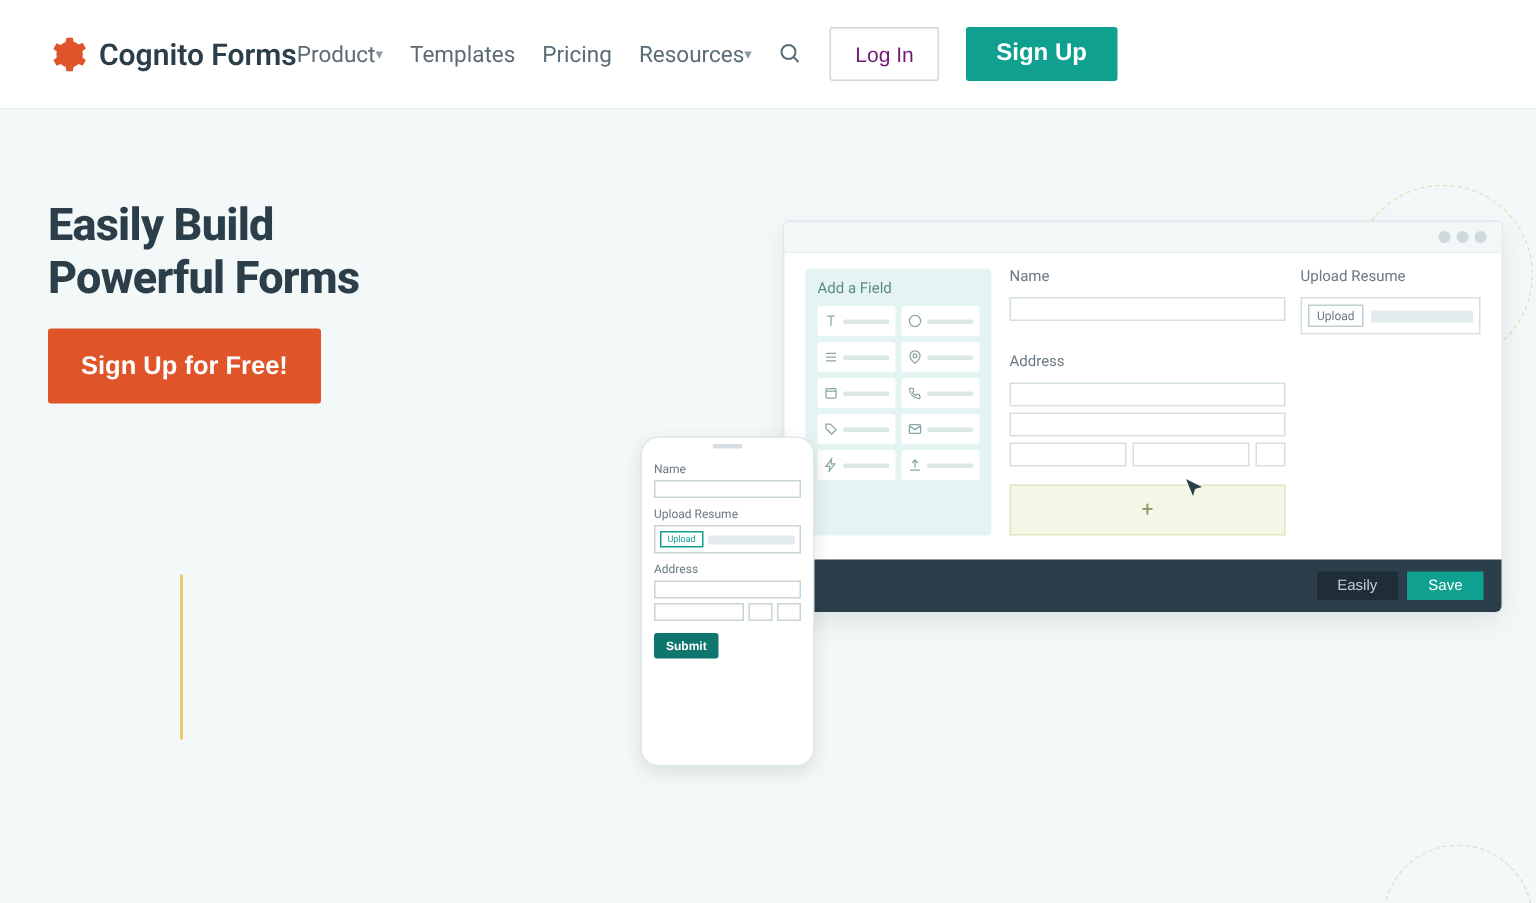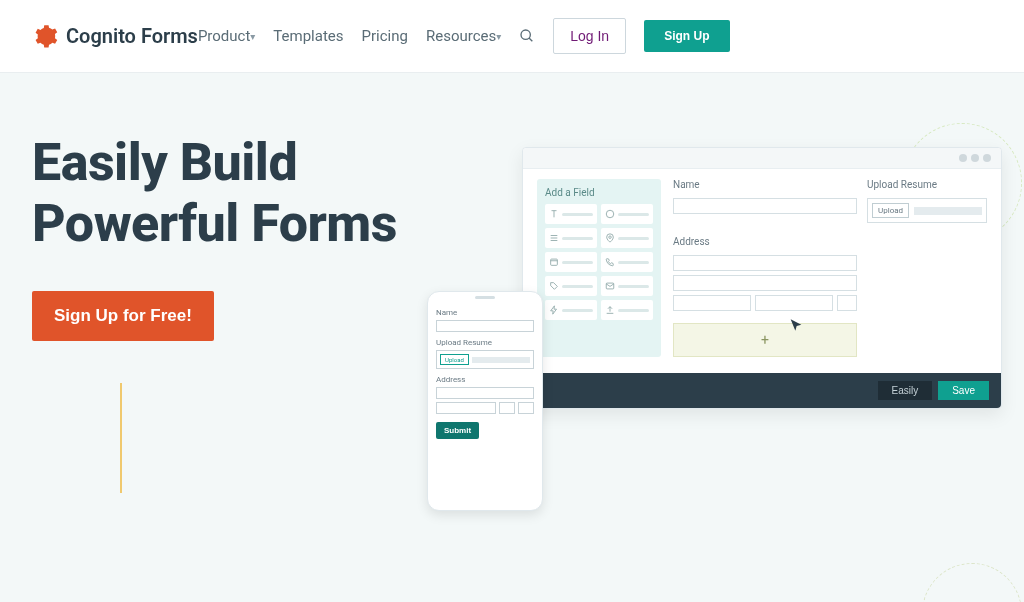--- a/index.html
+++ b/index.html
@@ -5,26 +5,26 @@
 *{box-sizing:border-box;margin:0;padding:0}
 body{font-family:-apple-system,BlinkMacSystemFont,"Segoe UI",Roboto,sans-serif;background:#f3f8f8;width:1024px;height:602px;overflow:hidden;position:relative}
 .nav{display:flex;align-items:center;justify-content:flex-start;padding:18px 32px;background:#fff;border-bottom:1px solid #e9eef0}
 .brand{display:flex;align-items:center;gap:8px;font-size:20px;font-weight:600;color:#2c3e4a}
 .gear{width:26px;height:26px}
 .nav-right{display:flex;align-items:center;gap:18px}
 .nav-link{color:#5a6c76;font-size:15px;cursor:pointer;display:flex;align-items:center;gap:0}
 .chev{font-size:10px;color:#8a9aa4}
 .search-ic{width:16px;height:16px;color:#5a6c76;cursor:pointer}
 .btn-login{border:1px solid #cdd7dd;background:#fff;color:#701a75;padding:9px 16px;font-size:14px;cursor:pointer;border-radius:2px}
-.btn-signup{background:#0fa090;color:#fff;border:none;padding:9px 20px;font-size:12px;font-weight:700;cursor:pointer;border-radius:2px}
+.btn-signup{background:#0fa090;color:#fff;border:none;padding:9px 20px;font-size:16px;font-weight:700;cursor:pointer;border-radius:2px}
 .hero{display:flex;padding:60px 32px 0 32px;position:relative;height:530px}
 .hero-left{width:400px}
-.headline{font-size:52px;font-weight:800;color:#2c3e4a;line-height:1.17;letter-spacing:-0.5px}
+.headline{font-size:30px;font-weight:800;color:#2c3e4a;line-height:1.17;letter-spacing:-0.5px}
 .sub{margin-top:22px;font-size:17px;color:#6a7a84;line-height:1.55;max-width:380px}
-.cta{margin-top:36px;background:#e0542a;color:#fff;border:none;padding:15px 22px;font-size:17px;font-weight:700;cursor:pointer;border-radius:2px}
+.cta{margin-top:16px;background:#e0542a;color:#fff;border:none;padding:15px 22px;font-size:17px;font-weight:700;cursor:pointer;border-radius:2px}
 .hero-right{flex:1;position:relative}
 .builder{position:absolute;top:14px;left:90px;width:480px;background:#fff;border:1px solid #e0e8ec;border-radius:4px;box-shadow:0 6px 18px rgba(0,0,0,0.08)}
 .builder-top{display:flex;justify-content:flex-end;gap:4px;padding:6px 10px;background:#f4f7f8;border-radius:4px 4px 0 0;border-bottom:1px solid #e8eef1}
 .tdot{width:8px;height:8px;border-radius:50%;background:#cfd8dc}
 .builder-title{display:flex;align-items:center;gap:6px;padding:10px 14px;font-size:12px;color:#5a6c76;border-bottom:1px solid #eef3f5}
 .mini-gear{width:14px;height:14px}
 .builder-body{display:flex;padding:10px 14px 16px 14px;gap:12px}
 .field-palette{background:#e4f4f3;border-radius:3px;padding:8px;width:124px}
 .palette-title{font-size:10px;color:#5a8a88;margin-bottom:6px}
 .palette-grid{display:grid;grid-template-columns:1fr 1fr;gap:4px}

